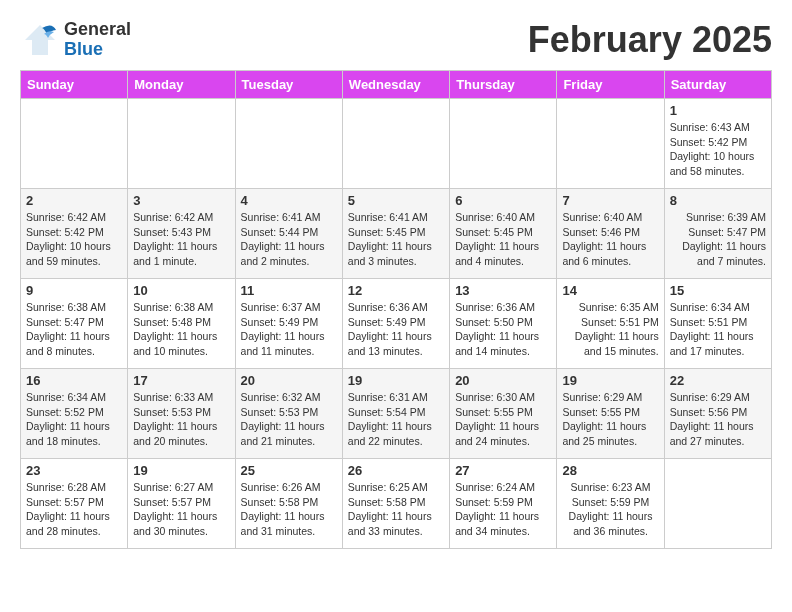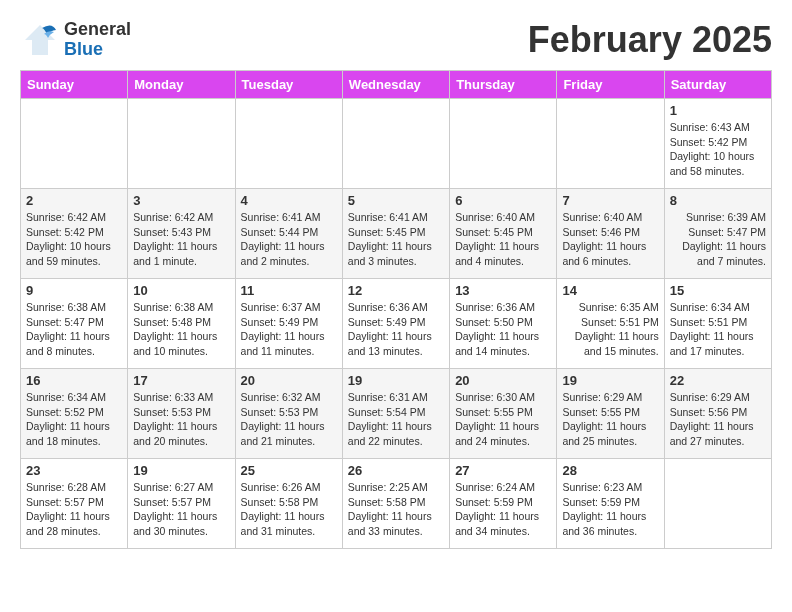--- a/index.html
+++ b/index.html
@@ -297,35 +297,35 @@
         </td>
         <td>
           <span class="day-num">25</span>
           <div class="day-info" style="white-space: pre-line;">Sunrise: 6:26 AM
 Sunset: 5:58 PM
 Daylight: 11 hours
 and 31 minutes.</div>
         </td>
         <td>
           <span class="day-num">26</span>
-          <div class="day-info" style="white-space: pre-line;">Sunrise: 2:25 AM
+          <div class="day-info" style="white-space: pre-line;">Sunrise: 6:25 AM
 Sunset: 5:58 PM
 Daylight: 11 hours
 and 33 minutes.</div>
         </td>
         <td>
           <span class="day-num">27</span>
           <div class="day-info" style="white-space: pre-line;">Sunrise: 6:24 AM
 Sunset: 5:59 PM
 Daylight: 11 hours
 and 34 minutes.</div>
         </td>
         <td>
           <span class="day-num">28</span>
-          <div class="day-info" style="white-space: pre-line;">Sunrise: 6:23 AM
+          <div class="day-info" style="white-space: pre-line; text-align: center;">Sunrise: 6:23 AM
 Sunset: 5:59 PM
 Daylight: 11 hours
 and 36 minutes.</div>
         </td>
         <td class="empty-cell"></td>
       </tr>
     </tbody>
 </table>
 
 </body></html>

